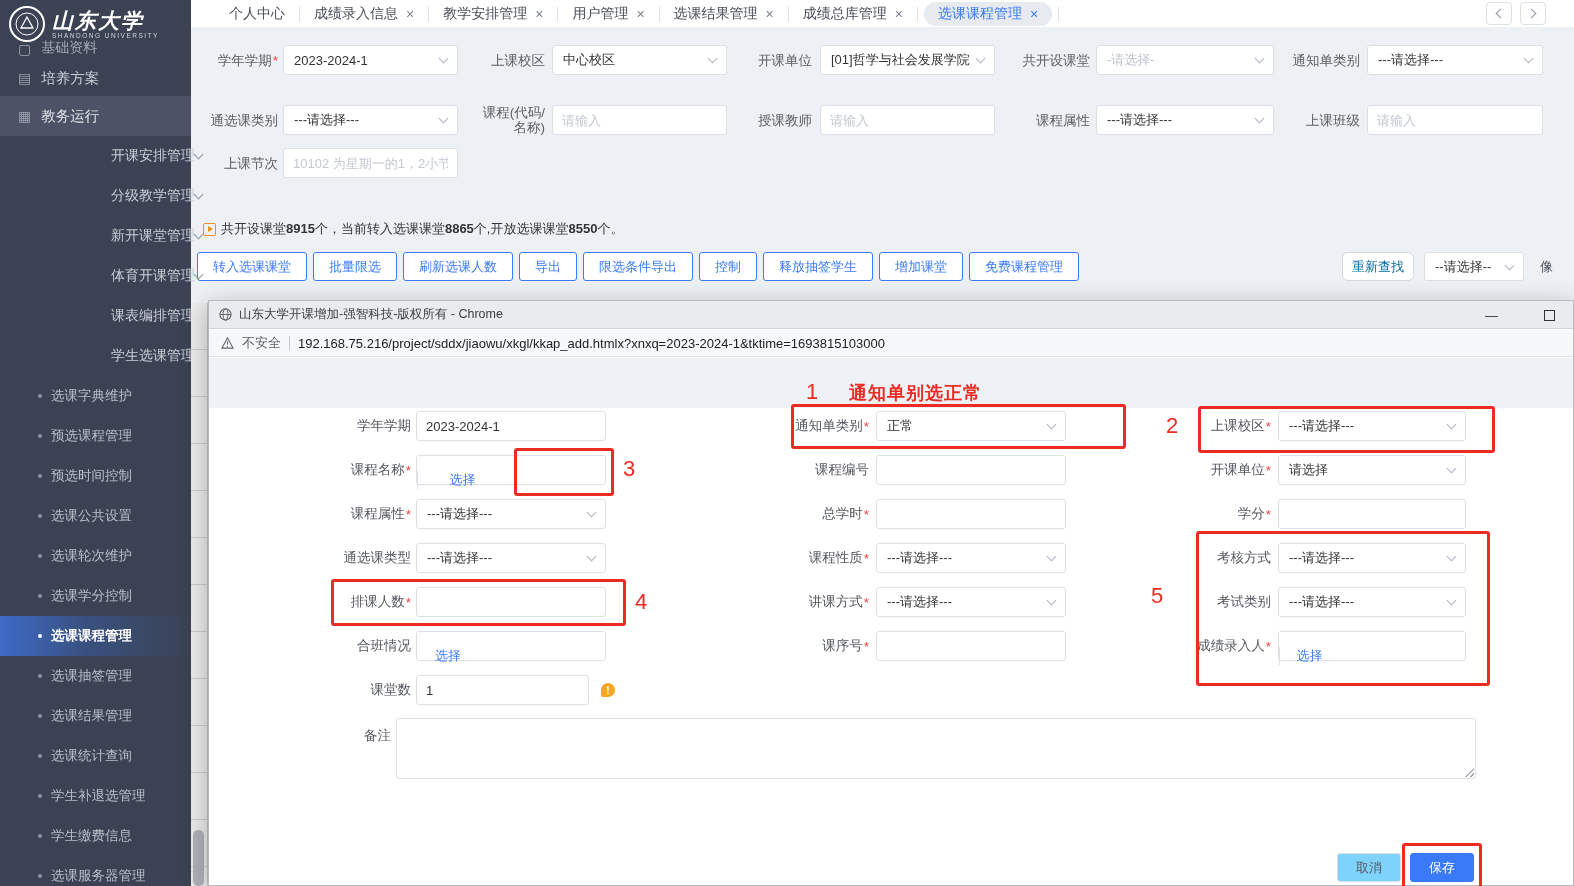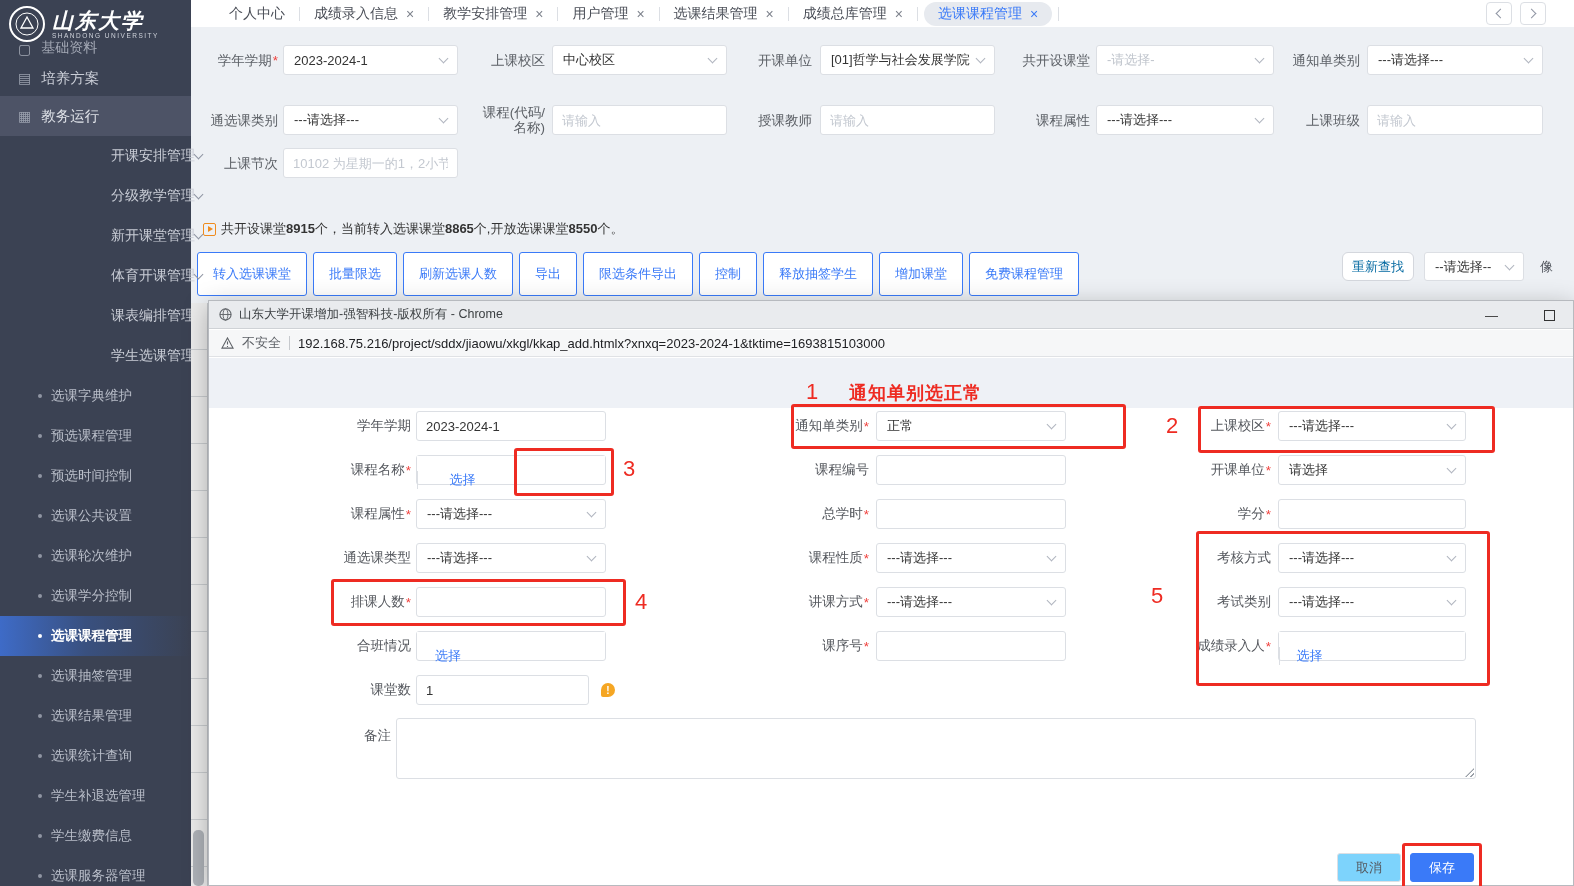--- a/index.html
+++ b/index.html
@@ -48,21 +48,21 @@
   .sel .chev { border-color:#b0b5bf; }
   .sel .ph { color:#bfc4cc; }
   .inp { padding:0 9px; outline:none; }
   .inp::placeholder { color:#c3c8d0; }
 
   .summary { position:absolute; left:12px; top:193px; display:flex; align-items:center; gap:5px; font-size:13px; color:#333; }
   .play-ic { width:13px; height:13px; border:1.5px solid #f08c1e; border-radius:2px; display:flex; align-items:center; justify-content:center; }
   .play-ic .tri { width:0; height:0; border-left:5px solid #f08c1e; border-top:3.5px solid transparent; border-bottom:3.5px solid transparent; margin-left:1px; }
 
   .toolrow { position:absolute; left:6px; top:225px; display:flex; gap:6px; }
-  .tbtn { height:44px; padding:12px 15px; background:#fff; border:1px solid #3a7af8; color:#3a7af8; border-radius:3px; font-size:13px; display:flex; align-items:center; cursor:pointer; white-space:nowrap; }
+  .tbtn { height:29px; padding:12px 15px; background:#fff; border:1px solid #3a7af8; color:#3a7af8; border-radius:3px; font-size:13px; display:flex; align-items:center; cursor:pointer; white-space:nowrap; }
   .research { position:absolute; left:1151px; top:225px; width:72px; height:29px; background:#fff; border:1px solid #d4d7dd; border-radius:6px; color:#0369a1; font-size:13px; display:flex; align-items:center; justify-content:center; }
   .toolsel { position:absolute; left:1233px; top:225px; width:100px; height:29px; }
   .partial { position:absolute; left:1349px; top:225px; height:29px; display:flex; align-items:center; font-size:13px; color:#50545c; }
 
   
   .strip { position:absolute; left:191px; top:303px; width:17px; height:583px; background:repeating-linear-gradient(#ebebeb 0 46px, #c9cccf 46px 47px); border-right:1px solid #c2c5c9; z-index:6; }
   .strip-thumb { position:absolute; left:2px; top:527px; width:11px; height:56px; background:#aeb2b8; border-radius:5px; }
 
   
   .popup { position:absolute; left:208px; top:300px; width:1366px; height:586px; background:#fff; border:1px solid #b7babf; box-shadow:0 6px 24px rgba(0,0,0,.28); z-index:7; }

